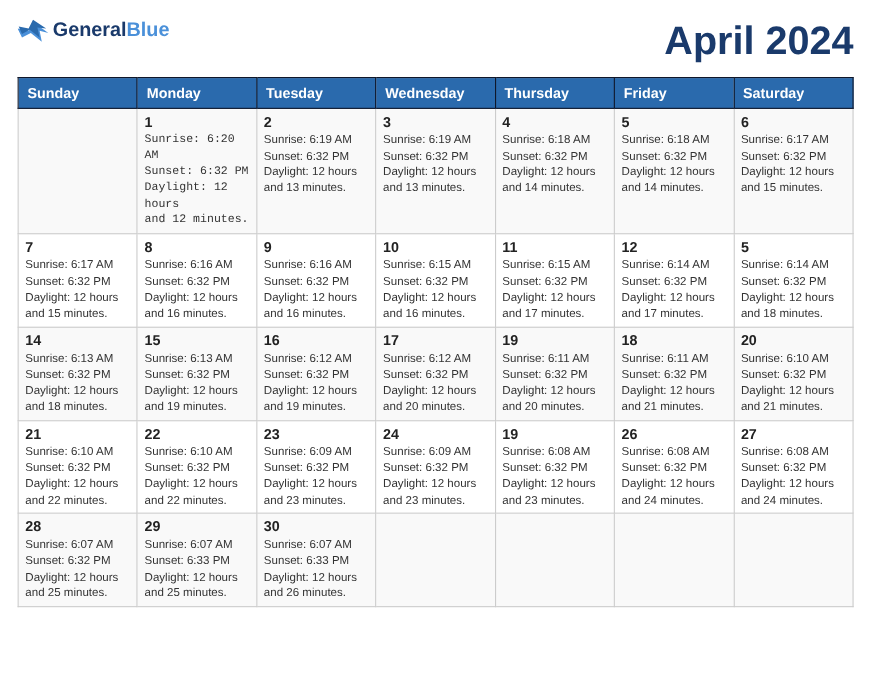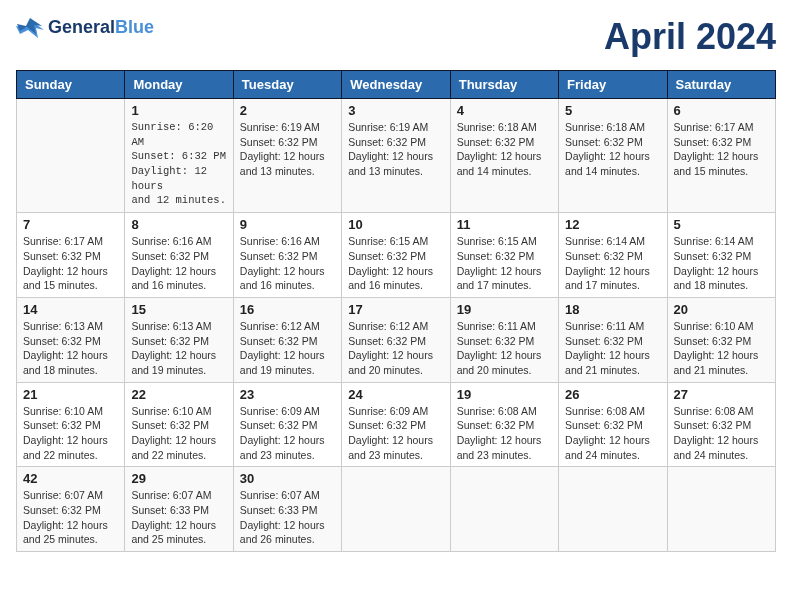--- a/index.html
+++ b/index.html
@@ -314,21 +314,21 @@
         <td>
           <span class="day-num">27</span>
           <div class="day-info" style="white-space: pre-line;">Sunrise: 6:08 AM
 Sunset: 6:32 PM
 Daylight: 12 hours
 and 24 minutes.</div>
         </td>
       </tr>
       <tr>
         <td>
-          <span class="day-num">42</span>
+          <span class="day-num">28</span>
           <div class="day-info" style="white-space: pre-line;">Sunrise: 6:07 AM
 Sunset: 6:32 PM
 Daylight: 12 hours
 and 25 minutes.</div>
         </td>
         <td>
           <span class="day-num">29</span>
           <div class="day-info" style="white-space: pre-line;">Sunrise: 6:07 AM
 Sunset: 6:33 PM
 Daylight: 12 hours

